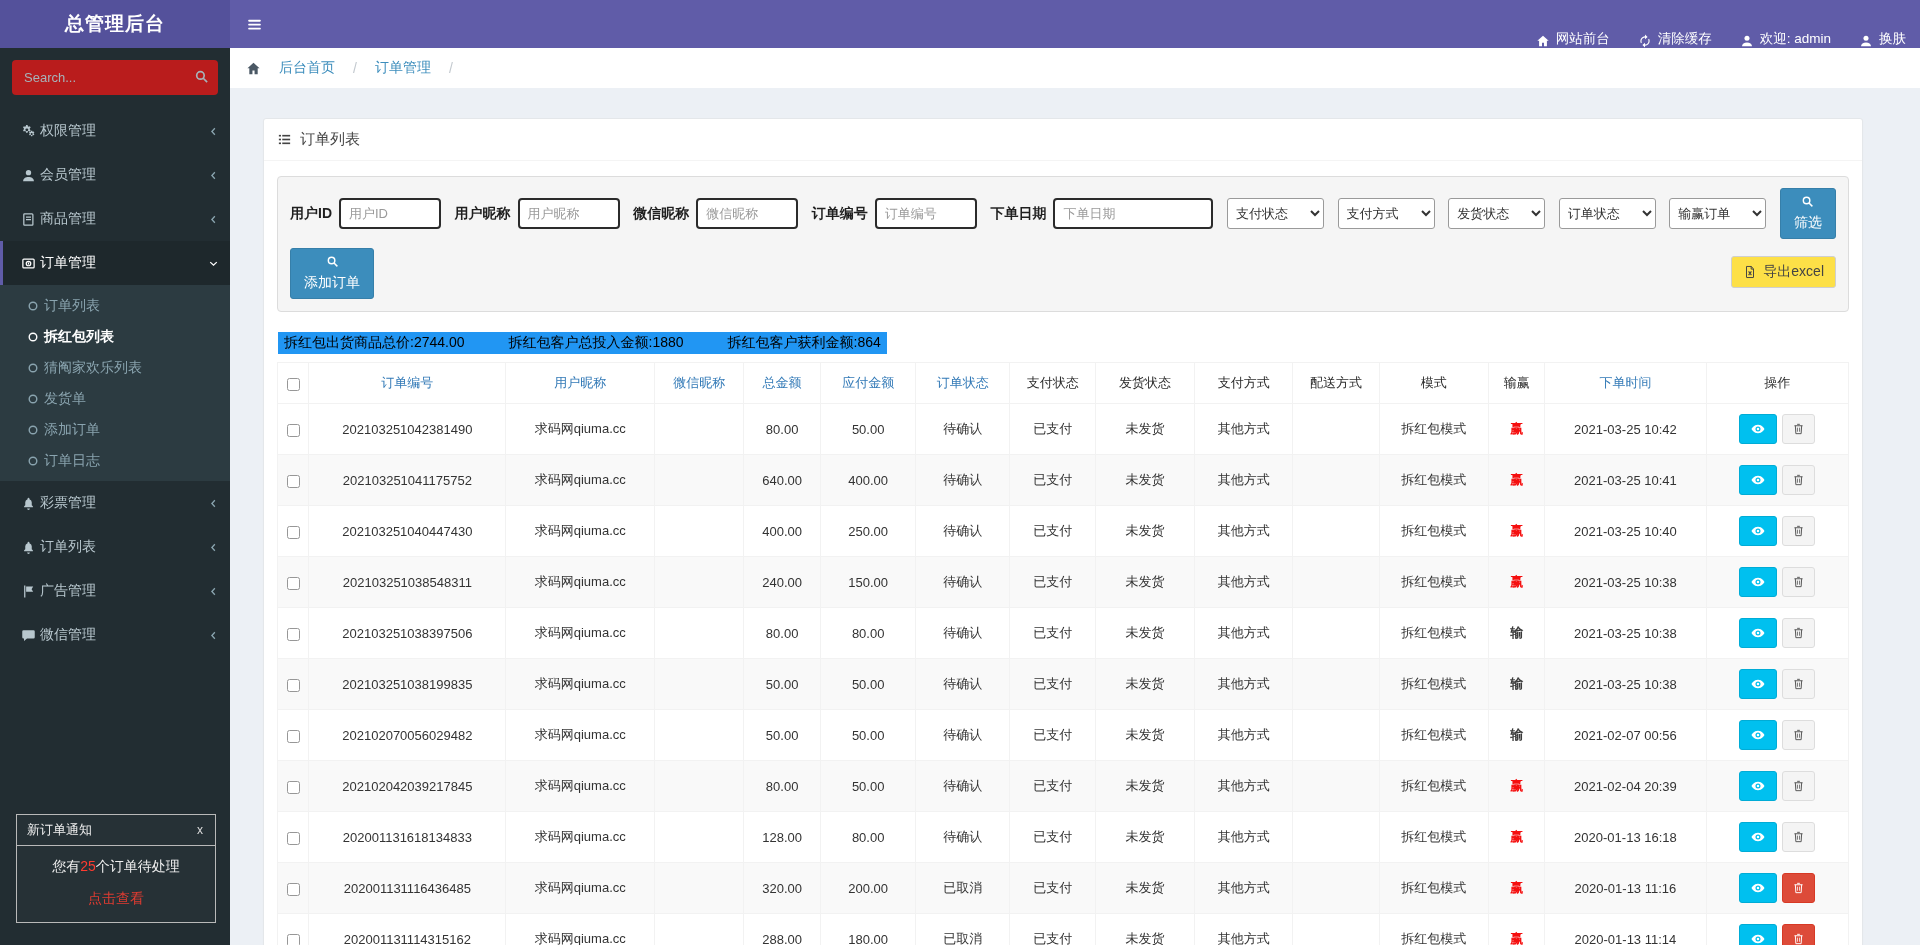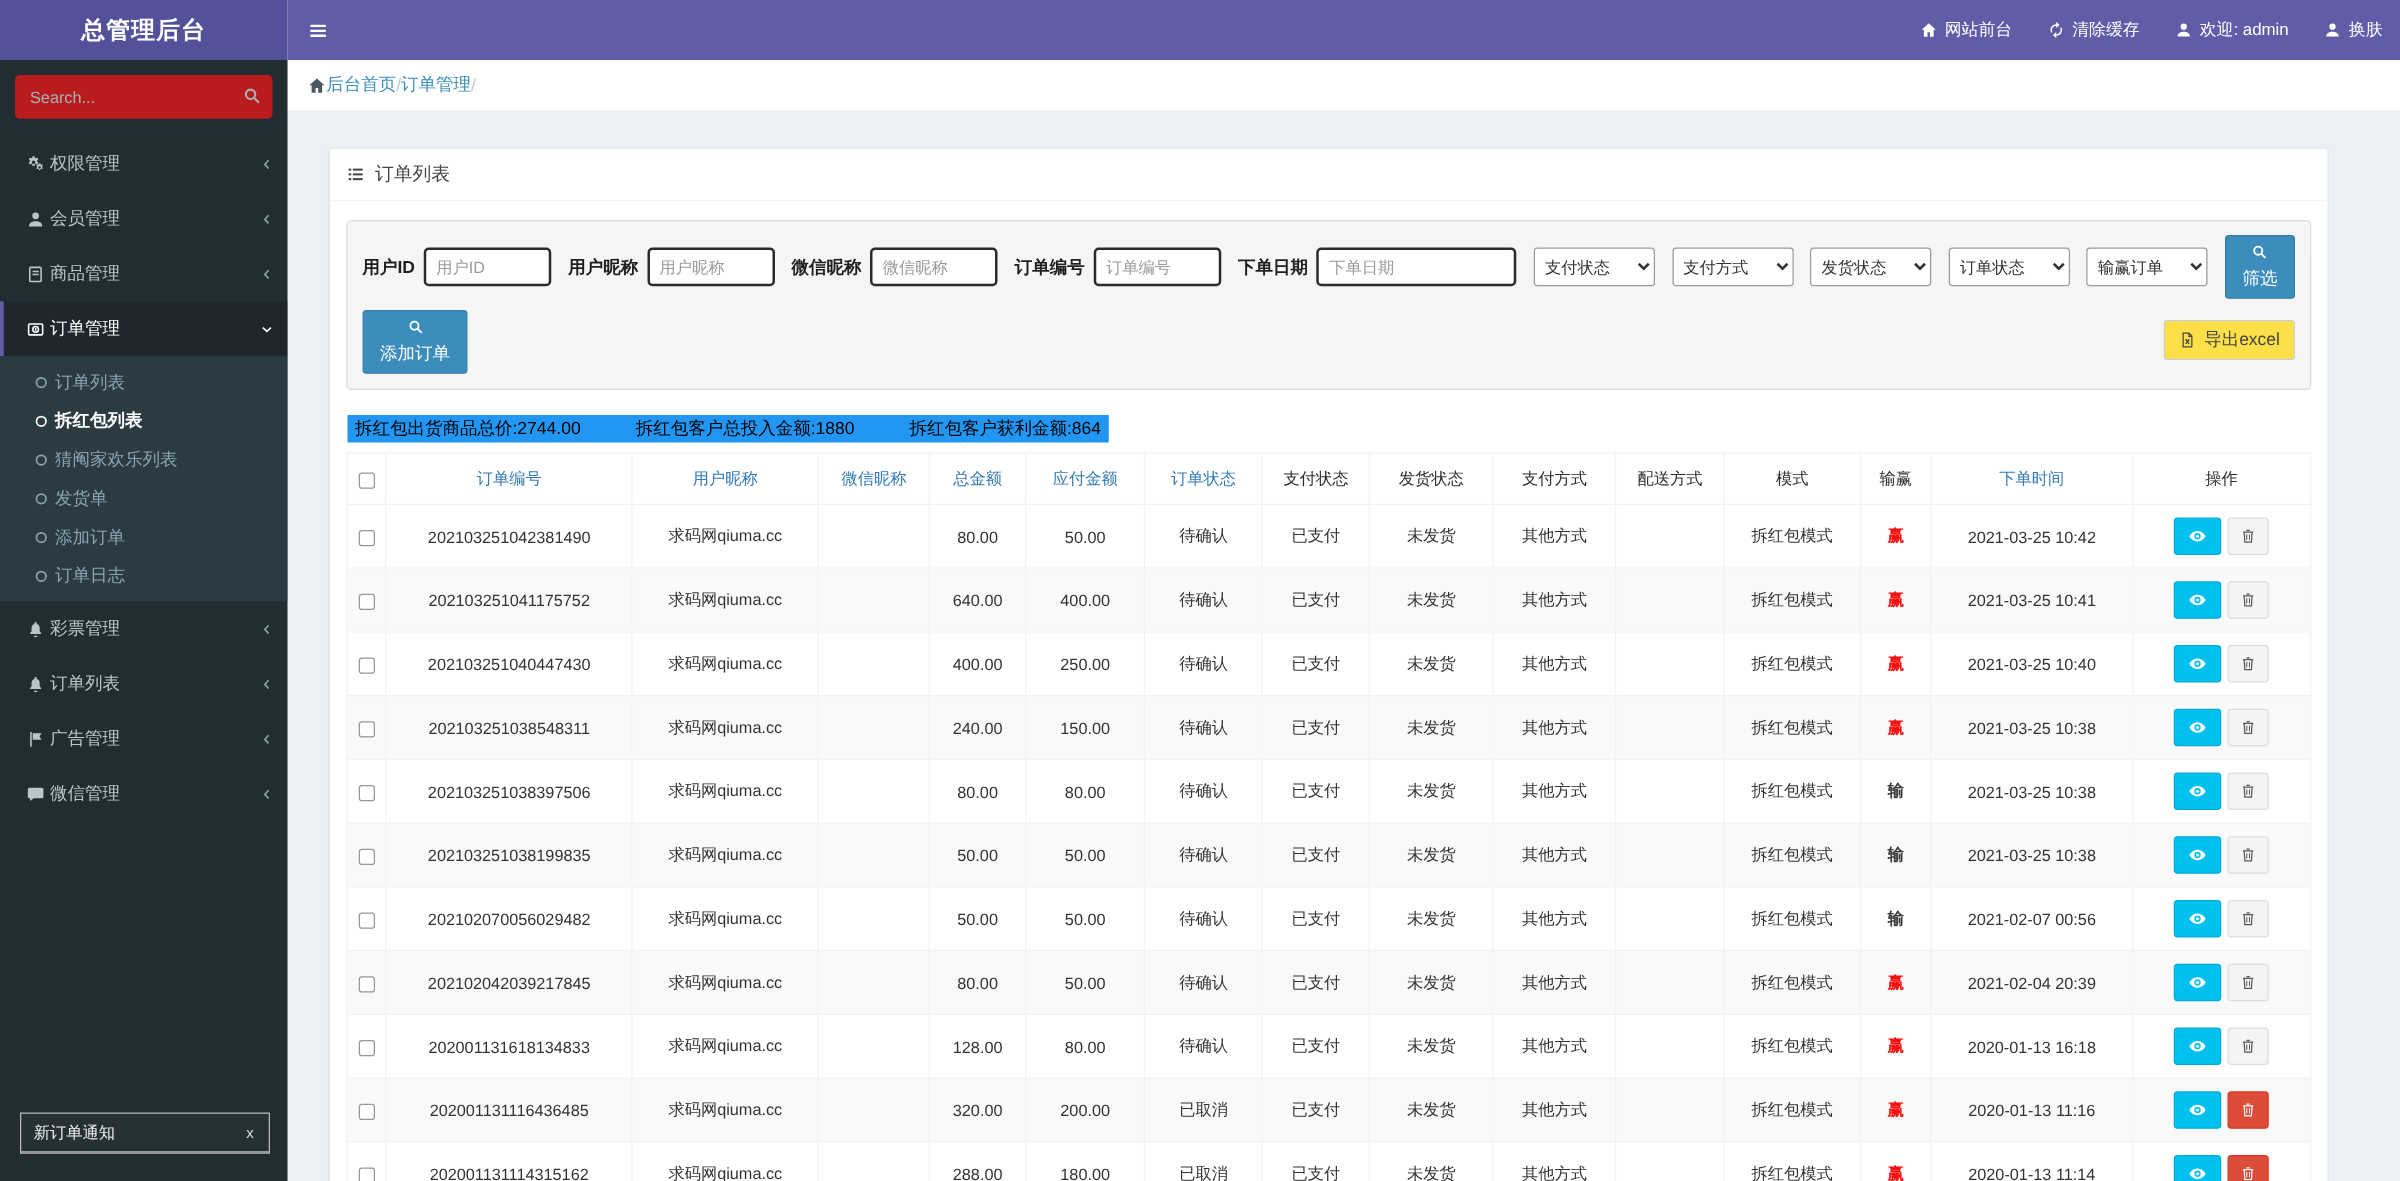--- a/index.html
+++ b/index.html
@@ -6,21 +6,21 @@
   html,body { width:1920px; height:945px; overflow:hidden; }
   body { font-family:"Liberation Sans","DejaVu Sans",sans-serif; background:#ecf0f5; color:#333; }
   .app { display:grid; grid-template-columns:230px 1fr; grid-template-rows:48px 897px; width:1920px; height:945px; }
 
   
   .logo { background:#54519b; color:#fff; font-size:19px; font-weight:bold; display:flex; align-items:center; justify-content:center; letter-spacing:1px; }
   .topbar { background:#605ca8; display:flex; align-items:stretch; color:#fff; }
   .burger { width:48px; display:flex; align-items:center; justify-content:center; cursor:pointer; }
   .burger .icon svg { width:19px; height:19px; }
   .topnav { margin-left:auto; display:flex; }
-  .nav-item { display:flex; align-items:center; gap:6px; padding:0 14px; font-size:13.5px; cursor:pointer; }
+  .nav-item { display:flex; align-items:flex-end; gap:6px; padding:0 14px; font-size:13.5px; cursor:pointer; }
   .nav-item .icon svg { width:14px; height:14px; }
 
   
   .sidebar { background:#222d32; position:relative; overflow:hidden; }
   .search-wrap { margin:12px 12px 0; position:relative; }
   .search-wrap input { width:100%; height:35px; background:#b91c1c; border:0; border-radius:4px; color:#ddd; font-size:13px; padding:0 32px 0 12px; outline:none; font-family:inherit; }
   .search-wrap input::placeholder { color:#a7b3b9; }
   .search-wrap .icon { position:absolute; right:9px; top:9px; color:#a7b3b9; }
   .search-wrap .icon svg { width:15px; height:15px; }
   .menu { margin-top:14px; }
@@ -41,21 +41,21 @@
 
   .notice { position:absolute; left:16px; right:14px; bottom:22px; border:1px solid #b9b9b9; color:#efefef; background:rgba(255,255,255,.02); }
   .notice-head { display:flex; justify-content:space-between; align-items:center; padding:6px 10px; border-bottom:1px solid #b9b9b9; font-size:13px; }
   .notice-close { cursor:pointer; color:#ddd; font-size:12px; padding:0 2px; }
   .notice-body { text-align:center; padding:12px 6px 14px; font-size:14px; }
   .notice-count { color:#ff3b30; }
   .notice-action { color:#e03c31; margin-top:14px; font-size:14px; cursor:pointer; }
 
   
   .main { background:#ecf0f5; overflow:hidden; display:flex; flex-direction:column; }
-  .breadcrumb-bar { height:40px; flex:none; background:#fff; display:flex; align-items:center; padding:0 16px; gap:0; font-size:14px; }
+  .breadcrumb-bar { height:40px; flex:none; background:#fff; display:flex; align-items:center; padding:0 16px; gap:18px; font-size:14px; }
   .breadcrumb-bar .icon { color:#4a5864; }
   .breadcrumb-bar .icon svg { width:15px; height:15px; }
   .crumb { color:#3c8dbc; cursor:pointer; }
   .crumb-sep { color:#c3c9cf; }
   .content { flex:1; padding:30px 57px 0 33px; overflow:hidden; }
 
   .panel { background:#fff; border:1px solid #e4e7ea; border-radius:3px; box-shadow:0 1px 1px rgba(0,0,0,.05); }
   .panel-head { padding:11px 13px; border-bottom:1px solid #f4f4f4; font-size:15px; color:#444; display:flex; align-items:center; gap:8px; }
   .panel-head .icon svg { width:15px; height:15px; }
   .panel-body { padding:15px 13px 20px; }
@@ -330,20 +330,24 @@
               <path d="M14.5 6L9 12l5.5 6"></path>
             </svg>
           </span>
         </div>
       </div>
 
     <div class="notice">
       <div class="notice-head">
         <span>新订单通知</span>
         <span class="notice-close">x</span>
+      </div>
+      <div class="notice-body">
+        <div><span>您有</span><span class="notice-count">25</span><span>个订单待处理</span></div>
+        <div class="notice-action">点击查看</div>
       </div>
     </div>
   </div>
 
   <div class="main">
     <div class="breadcrumb-bar">
       <span class="icon icon-slot">
           <svg viewBox="0 0 24 24" fill="currentColor">
             <path d="M12 2.8l9.7 8.7h-3v9.7h-5v-6.1h-3.4v6.1h-5v-9.7h-3z"></path>
           </svg>

